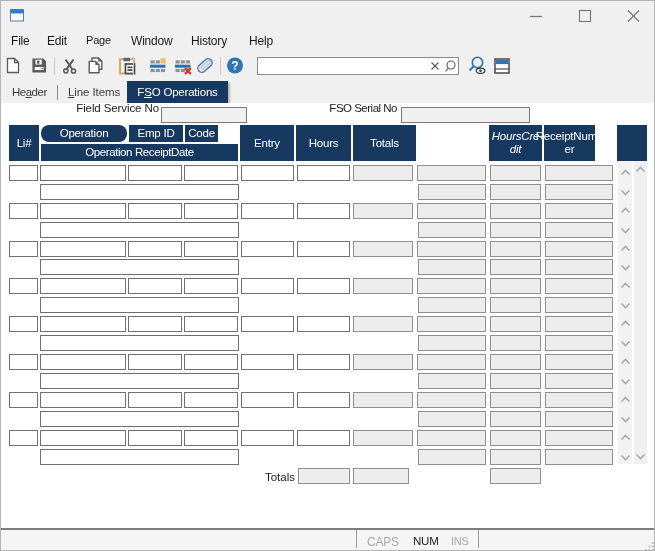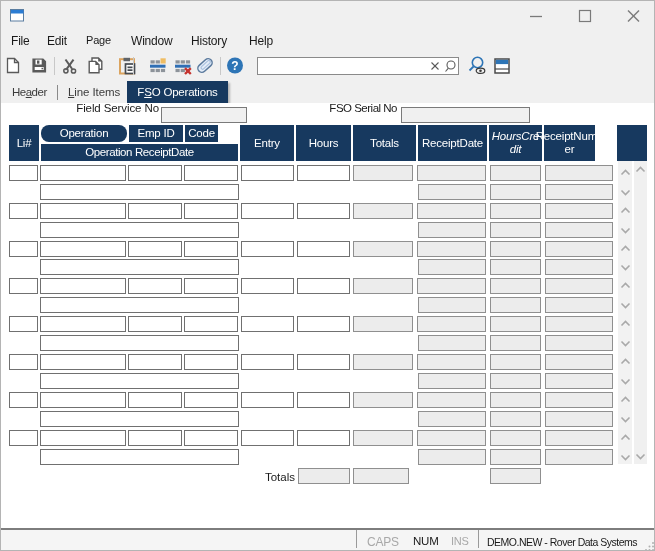--- a/index.html
+++ b/index.html
@@ -140,21 +140,20 @@
   <div class="abs" style="left:400px;top:106px;width:129px;height:16px;background:#f0f0f0;border:1px solid #7a7a7a;"></div>
 
   <div class="hdrcell" style="left:8px;top:124px;width:30px;height:36px;">Li#</div>
   <div class="hdrcell" style="left:40px;top:124px;width:86px;height:17px;border-radius:8px;">Operation</div>
   <div class="hdrcell" style="left:128px;top:124px;width:54px;height:17px;">Emp ID</div>
   <div class="hdrcell" style="left:184px;top:124px;width:33px;height:17px;">Code</div>
   <div class="hdrcell" style="left:40px;top:143px;width:197px;height:17px;letter-spacing:-0.4px;">Operation ReceiptDate</div>
   <div class="hdrcell" style="left:239px;top:124px;width:54px;height:36px;">Entry</div>
   <div class="hdrcell" style="left:295px;top:124px;width:55px;height:36px;">Hours</div>
   <div class="hdrcell" style="left:352px;top:124px;width:63px;height:36px;">Totals</div>
-  <div class="hdrcell" style="left:417px;top:124px;width:69px;height:36px;">ReceiptDate</div>
   <div class="hdrcell" style="left:488px;top:124px;width:53px;height:36px;font-style:italic;">HoursCre<br>dit</div>
   <div class="hdrcell" style="left:543px;top:124px;width:51px;height:36px;">ReceiptNumb<br>er</div>
   <div class="hdrcell" style="left:616px;top:124px;width:30px;height:36px;"></div>
 
   <div class="abs" style="left:617px;top:160px;width:14px;height:303px;background:#f2f2f2;"></div>
   <div class="abs" style="left:633px;top:160px;width:13px;height:303px;background:#f0f0f0;"></div>
   <svg class="abs" style="left:634px;top:165px" width="11" height="7">
       <path d="M1.5 5.5 L5.5 1.5 L9.5 5.5" fill="none" stroke="#a9a9a9" stroke-width="1.6"></path>
     </svg>
   <svg class="abs" style="left:634px;top:452px" width="11" height="7">
@@ -326,21 +325,20 @@
   <div class="abs" style="left:297px;top:467px;width:52px;height:16px;background:#ececec;border:1px solid #8f8f8f;"></div>
   <div class="abs" style="left:352px;top:467px;width:56px;height:16px;background:#ececec;border:1px solid #8f8f8f;"></div>
   <div class="abs" style="left:489px;top:467px;width:51px;height:16px;background:#ececec;border:1px solid #8f8f8f;"></div>
 
   <div class="abs" style="left:0;top:527px;width:655px;height:24px;background:#f5f5f5;border-top:2px solid #7d7d7d;"></div>
   <div class="abs" style="left:355px;top:529px;width:1px;height:18px;background:#9a9a9a;"></div>
   <div class="abs" style="left:366px;top:534px;font-size:12px;letter-spacing:-0.2px;color:#a8a8a8;">CAPS</div>
   <div class="abs" style="left:412px;top:534px;font-size:11.5px;letter-spacing:-0.2px;color:#1a1a1a;">NUM</div>
   <div class="abs" style="left:450px;top:534px;font-size:11px;letter-spacing:-0.2px;color:#a8a8a8;">INS</div>
   <div class="abs" style="left:477px;top:529px;width:1px;height:18px;background:#9a9a9a;"></div>
-  <div class="abs" style="left:486px;top:535px;font-size:10.5px;letter-spacing:-0.5px;color:#1a1a1a;white-space:nowrap;">DEMO.NEW - Rover Data Systems</div>
   <svg class="abs" style="left:644px;top:540px" width="10" height="10">
     <circle cx="8" cy="2" r="1" fill="#b0b0b0"></circle>
       <circle cx="8" cy="5.5" r="1" fill="#b0b0b0"></circle>
       <circle cx="8" cy="9" r="1" fill="#b0b0b0"></circle>
     <circle cx="4.5" cy="5.5" r="1" fill="#b0b0b0"></circle>
       <circle cx="4.5" cy="9" r="1" fill="#b0b0b0"></circle>
     <circle cx="1" cy="9" r="1" fill="#b0b0b0"></circle>
   </svg>
 </div>
 

